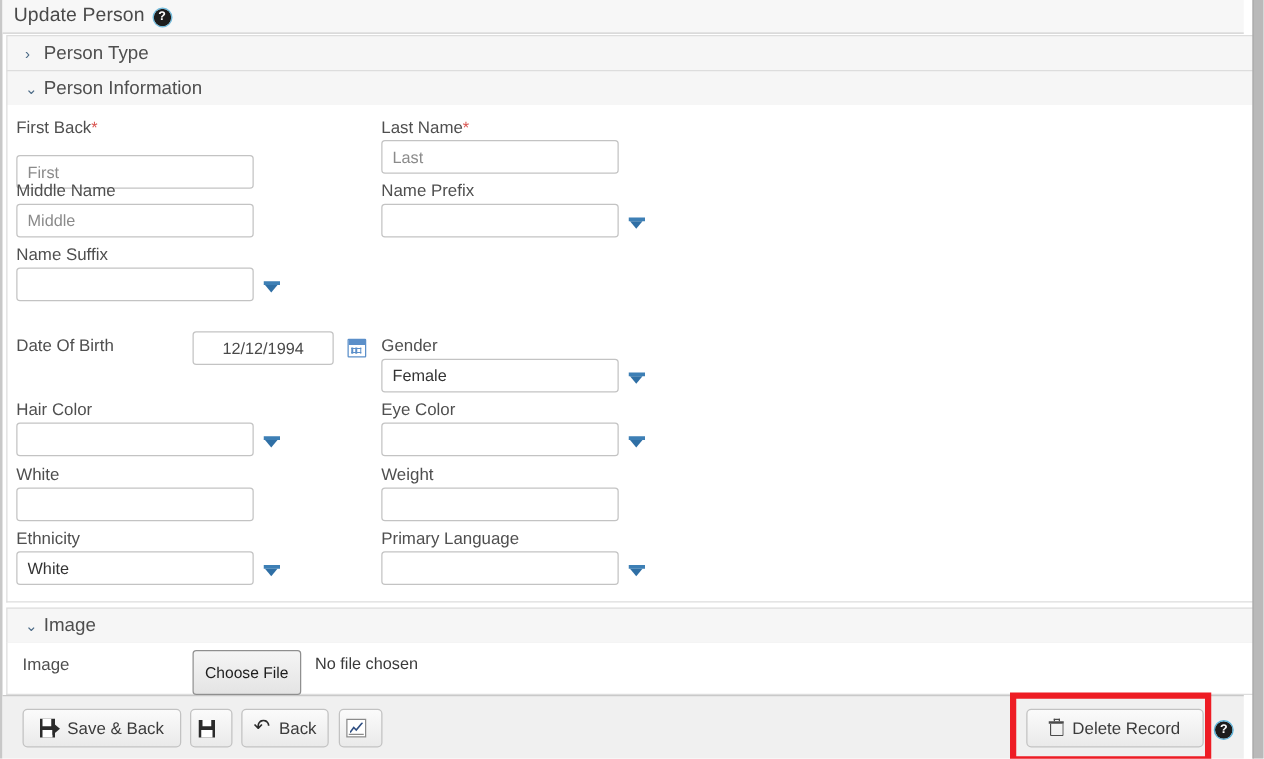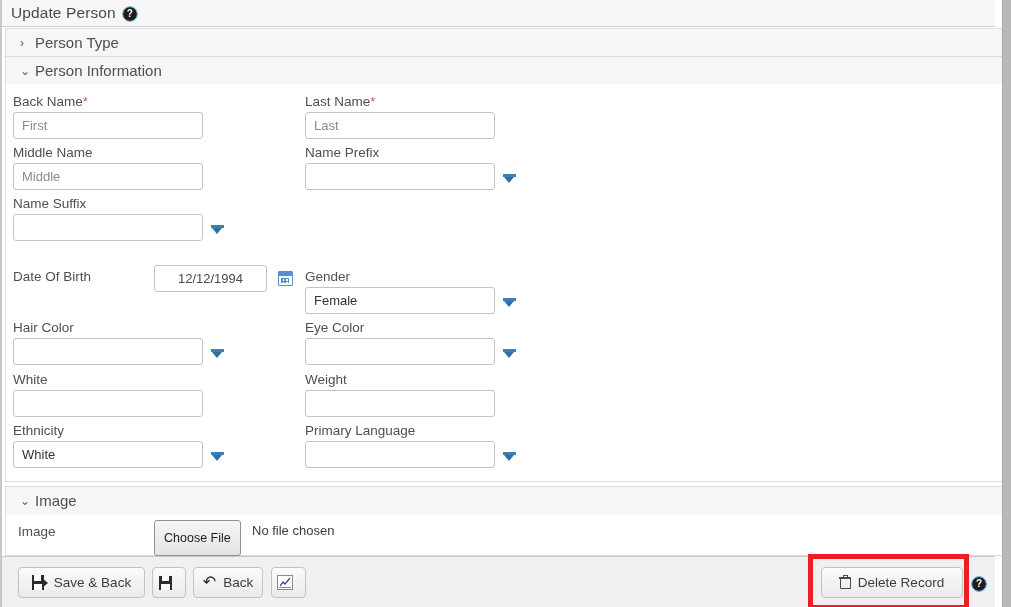--- a/index.html
+++ b/index.html
@@ -390,22 +390,22 @@
     <span class="sec-label">Person Type</span>
   </div>
 
   <div class="section-header" id="sec-person-info">
     <span class="chev">⌄</span>
     <span class="sec-label">Person Information</span>
   </div>
 
   <div class="panel-body" id="body-person-info">
 
-    <label class="fld-label" style="left:7px; top:10px;"><span>Back Name</span><span class="req">*</span></label>
-    <input class="fld-input" style="left: 7px; top: 28px; width: 190px;" type="text" placeholder="First">
+    <label class="fld-label" style="left:7px; top:10px;"><span>First Back</span><span class="req">*</span></label>
+    <input class="fld-input" style="left: 7px; top: 40px; width: 190px;" type="text" placeholder="First">
 
     <label class="fld-label" style="left:299px; top:10px;"><span>Last Name</span><span class="req">*</span></label>
     <input class="fld-input" style="left: 299px; top: 28px; width: 190px;" type="text" placeholder="Last">
 
     <label class="fld-label" style="left:7px; top:61px;">Middle Name</label>
     <input class="fld-input" style="left: 7px; top: 79px; width: 190px;" type="text" placeholder="Middle">
 
     <label class="fld-label" style="left:299px; top:61px;">Name Prefix</label>
     <input class="fld-input" style="left: 299px; top: 79px; width: 190px;" type="text" placeholder="">
     <span class="caret" style="left:497px; top:87px;"></span>

